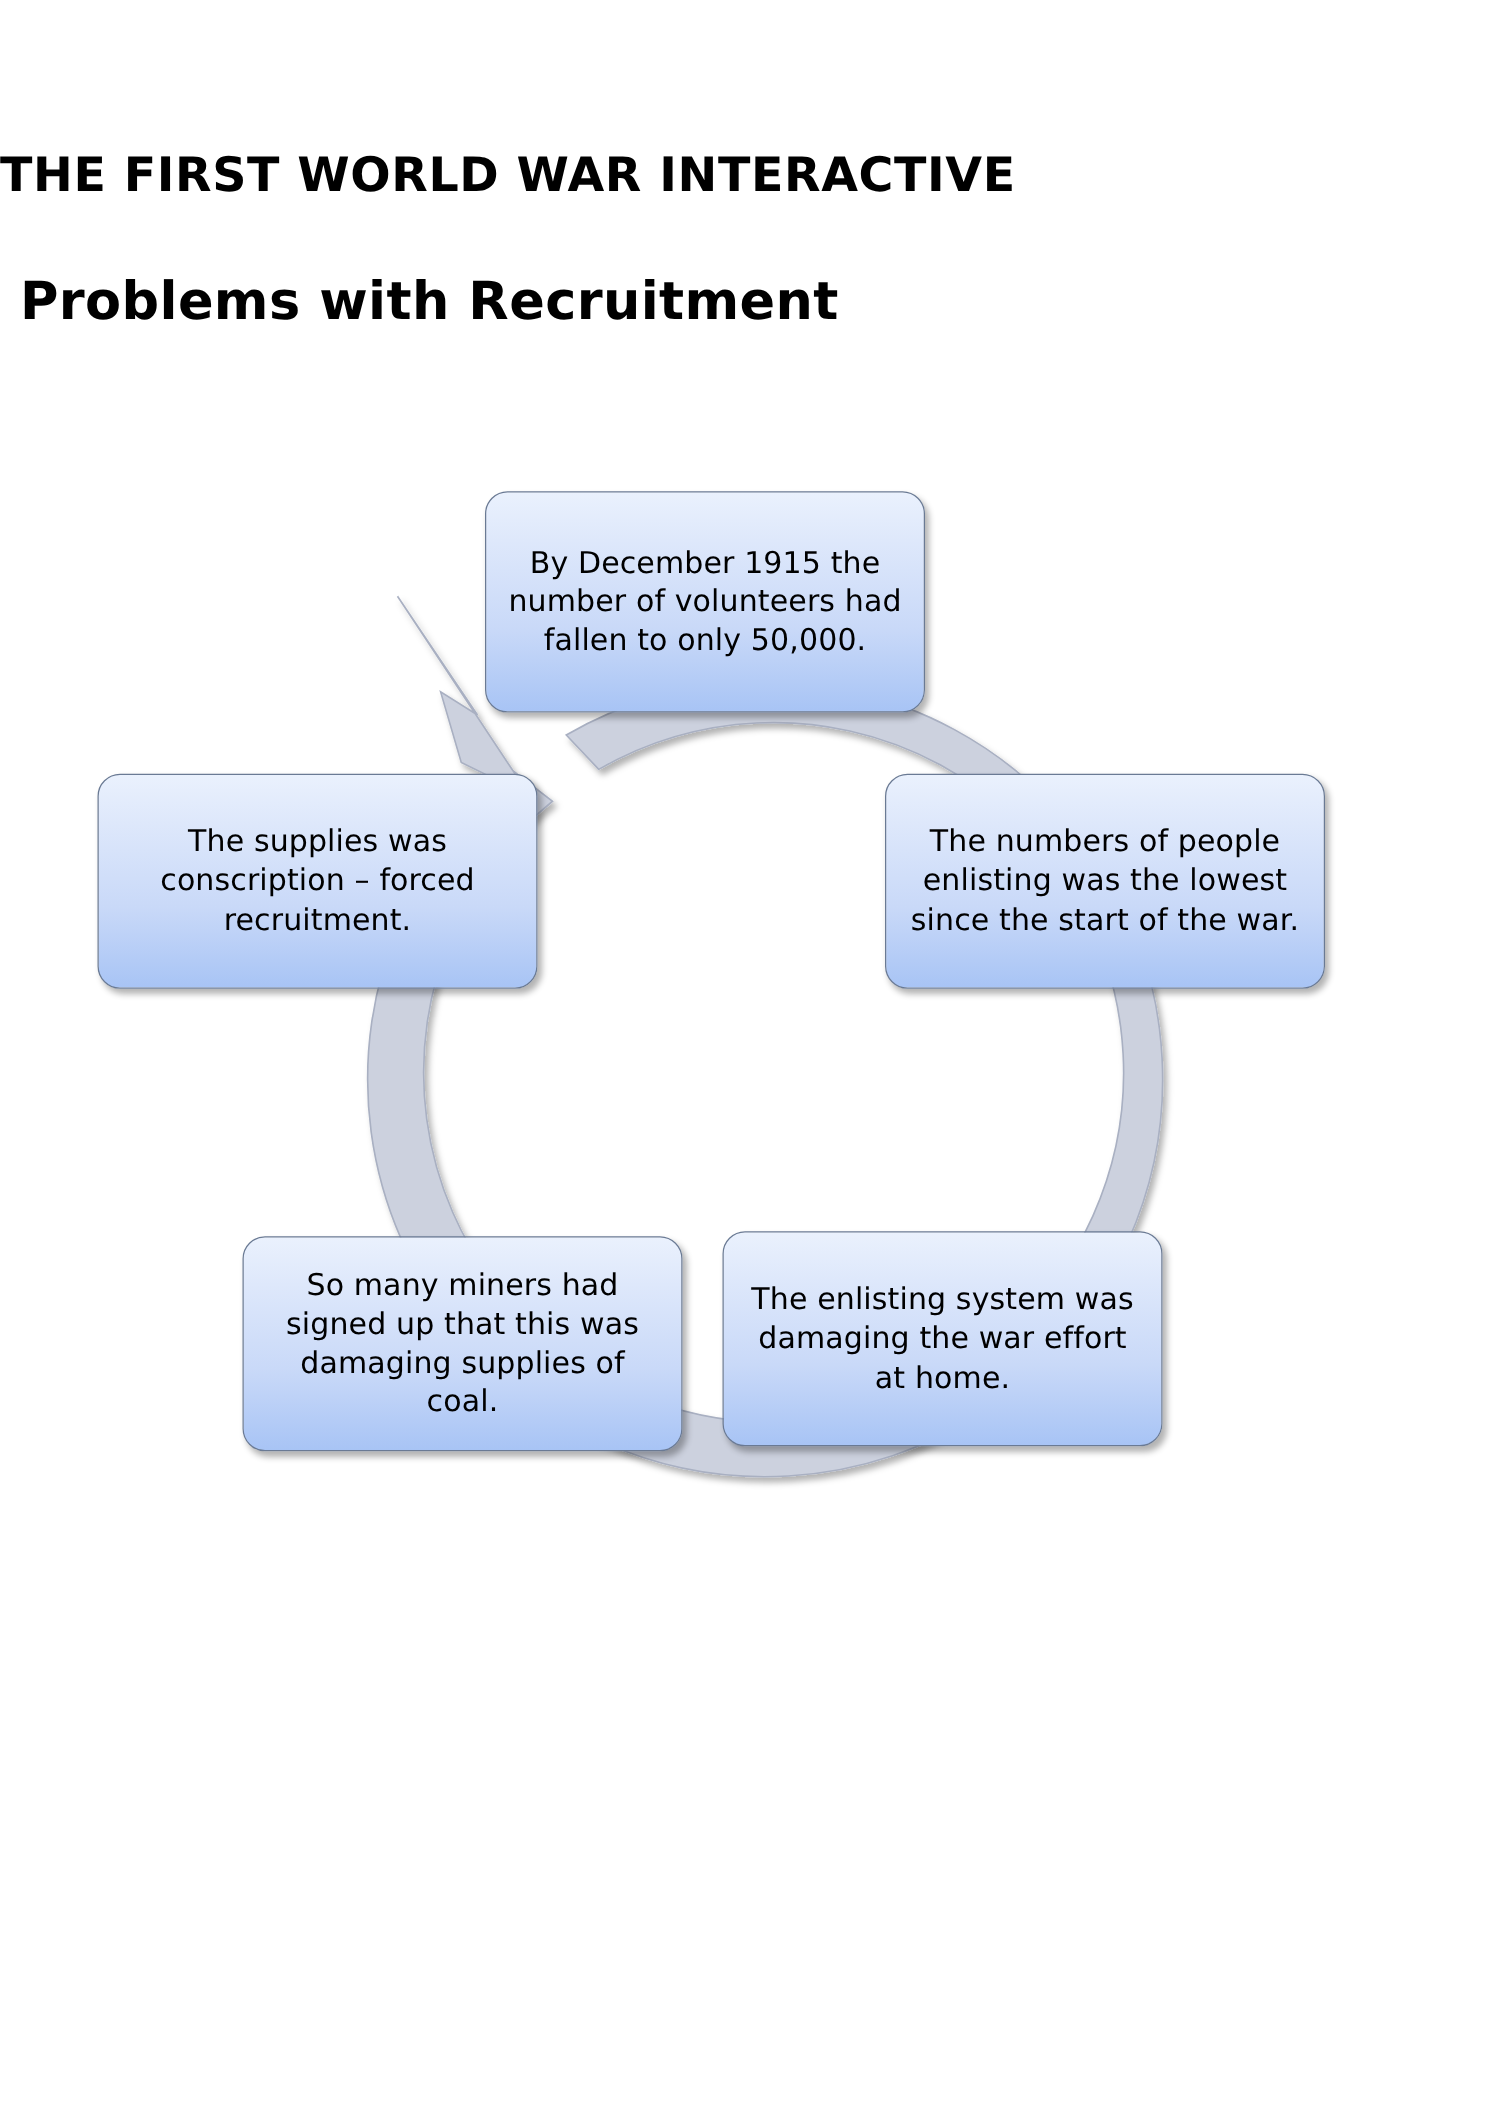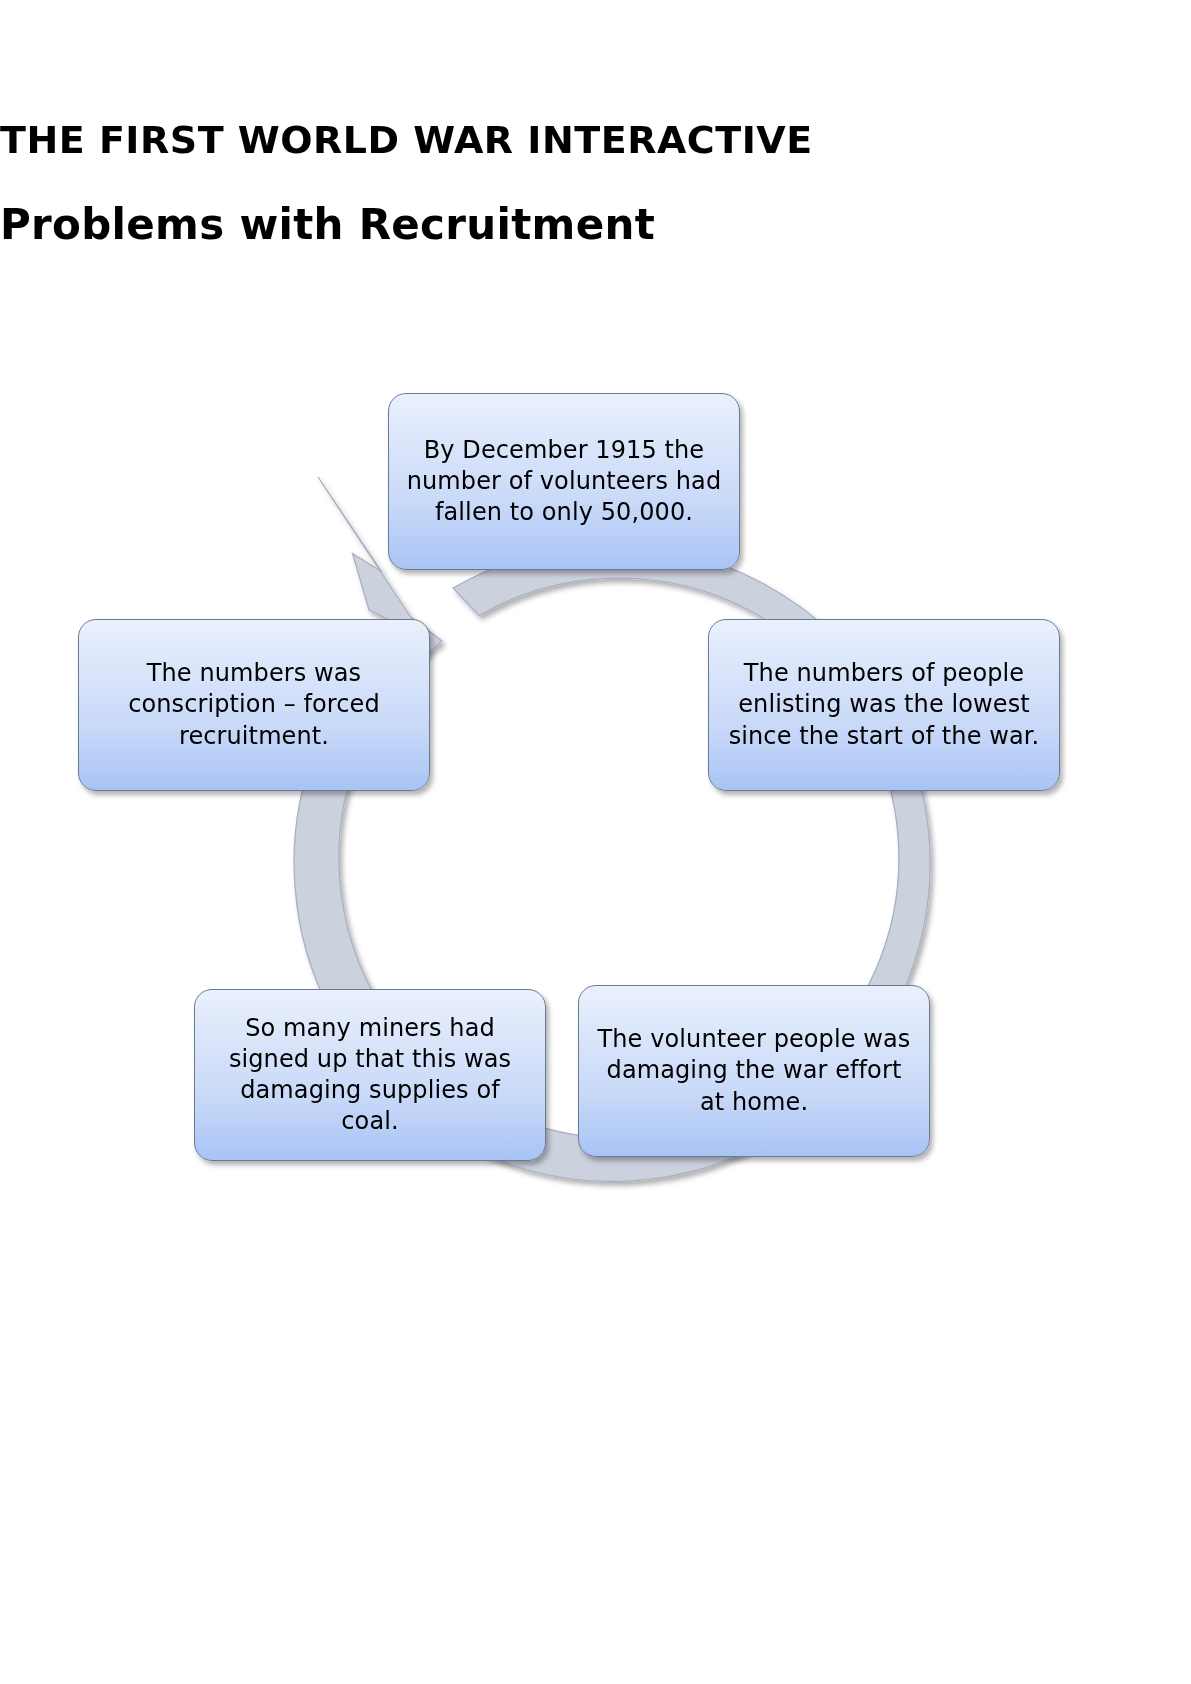--- a/index.html
+++ b/index.html
@@ -31,21 +31,21 @@
     line-height: 1.1;
     margin: 0;
   }
   .title-sub {
     font-family: "DejaVu Sans", sans-serif;
     font-weight: bold;
     font-size: 42px;
     letter-spacing: 0.3px;
     color: #000000;
     line-height: 1.1;
-    margin: 0;
+    margin: 16px;
     padding-top: 40px;
   }
 
   
   .diagram {
     position: absolute;
     left: 0;
     top: 0;
     width: 1191px;
     height: 1640px;
@@ -126,31 +126,31 @@
 fallen to only 50,000.</span>
   </div>
 
   <div class="cbox" id="box-right">
     <span class="cbox-text">The numbers of people
 enlisting was the lowest
 since the start of the war.</span>
   </div>
 
   <div class="cbox" id="box-botright">
-    <span class="cbox-text">The volunteer people was
+    <span class="cbox-text">The enlisting system was
 damaging the war effort
 at home.</span>
   </div>
 
   <div class="cbox" id="box-botleft">
     <span class="cbox-text">So many miners had
 signed up that this was
 damaging supplies of
 coal.</span>
   </div>
 
   <div class="cbox" id="box-left">
-    <span class="cbox-text">The numbers was
+    <span class="cbox-text">The supplies was
 conscription – forced
 recruitment.</span>
   </div>
 
 </div>
 
 </body></html>

